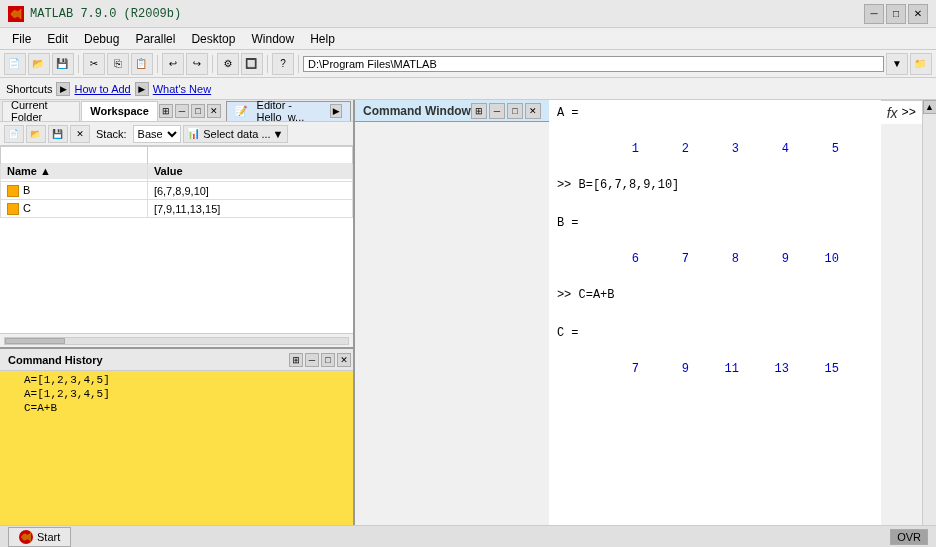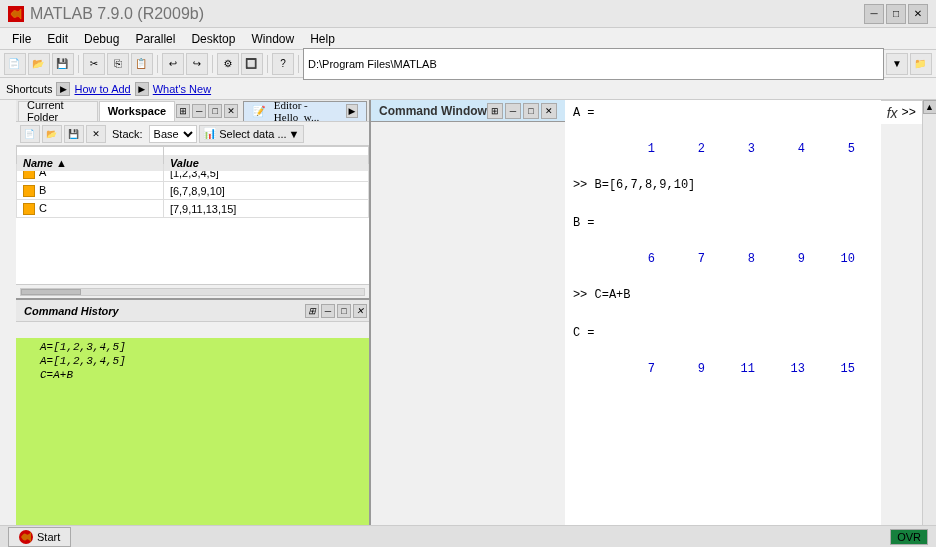--- a/index.html
+++ b/index.html
@@ -2,42 +2,42 @@
 <html><head>
   <meta charset="utf-8">
   <style>
     * { box-sizing: border-box; margin: 0; padding: 0; }
     body { font-family: 'Segoe UI', Tahoma, Geneva, Verdana, sans-serif; font-size: 12px; background: #f0f0f0; width: 936px; height: 547px; overflow: hidden; }
     
     
     #title-bar { background: #e8e8e8; height: 28px; display: flex; align-items: center; justify-content: space-between; padding: 0 8px; border-bottom: 1px solid #ccc; }
     #title-bar-left { display: flex; align-items: center; gap: 6px; }
     #title-bar-icon { width: 16px; height: 16px; background: #cc0000; display: flex; align-items: center; justify-content: center; }
-    #title-bar-title { font-size: 16px; color: #737373; }
+    #title-bar-title { font-size: 12px; color: #14532d; font-family: Liberation Mono, monospace; }
     #title-bar-controls { display: flex; gap: 2px; }
     .title-btn { width: 20px; height: 20px; background: #d0d0d0; border: 1px solid #aaa; display: flex; align-items: center; justify-content: center; cursor: pointer; font-size: 10px; }
     
     
     #menu-bar { background: #f0f0f0; height: 22px; display: flex; align-items: center; padding: 0 4px; border-bottom: 1px solid #ccc; }
     .menu-item { padding: 2px 8px; cursor: pointer; font-size: 12px; }
     
     
     #toolbar { background: #f0f0f0; height: 28px; display: flex; align-items: center; padding: 0 4px; border-bottom: 1px solid #ccc; gap: 2px; }
     .toolbar-btn { width: 22px; height: 22px; background: #e8e8e8; border: 1px solid #ccc; display: flex; align-items: center; justify-content: center; cursor: pointer; font-size: 10px; }
     .toolbar-separator { width: 1px; height: 18px; background: #ccc; margin: 0 2px; }
     #path-box { flex: 1; height: 20px; border: 1px solid #999; background: white; padding: 0 4px; font-size: 11px; }
     .toolbar-browse-btn { width: 22px; height: 22px; background: #e8e8e8; border: 1px solid #ccc; cursor: pointer; font-size: 10px; display: flex; align-items: center; justify-content: center; }
     
     
     #shortcuts-bar { background: #f0f0f0; height: 22px; display: flex; align-items: center; padding: 0 6px; border-bottom: 1px solid #ccc; gap: 4px; font-size: 11px; }
     .shortcut-icon { width: 14px; height: 14px; background: #d0d0d0; border: 1px solid #aaa; cursor: pointer; display: inline-flex; align-items: center; justify-content: center; font-size: 9px; }
     .shortcut-link { color: #0000cc; cursor: pointer; text-decoration: underline; font-size: 11px; }
     
     
-    #main-layout { display: flex; height: calc(547px - 28px - 22px - 28px - 22px); padding-left: 16px; }
+    #main-layout { display: flex; height: calc(547px - 28px - 22px - 28px - 22px); }
     
     
     #left-panel { width: 355px; display: flex; flex-direction: column; border-right: 2px solid #999; }
     
     
     .panel-tabs { background: #e8e8e8; height: 22px; display: flex; align-items: center; border-bottom: 1px solid #ccc; padding: 0 2px; gap: 1px; flex-shrink: 0; }
     .panel-tab { padding: 2px 8px; font-size: 11px; background: #f0f0f0; border: 1px solid #ccc; border-bottom: none; cursor: pointer; height: 20px; display: flex; align-items: center; }
     .panel-tab.active { background: white; font-weight: bold; }
     .panel-tab-controls { margin-left: auto; display: flex; gap: 2px; }
     .panel-tab-btn { width: 14px; height: 14px; background: #d8d8d8; border: 1px solid #aaa; cursor: pointer; font-size: 9px; display: flex; align-items: center; justify-content: center; }
@@ -45,36 +45,36 @@
     
     #workspace-toolbar { background: #f0f0f0; height: 24px; display: flex; align-items: center; padding: 0 4px; border-bottom: 1px solid #ccc; gap: 2px; flex-shrink: 0; }
     .ws-btn { width: 20px; height: 18px; background: #e8e8e8; border: 1px solid #ccc; cursor: pointer; font-size: 9px; display: flex; align-items: center; justify-content: center; }
     .ws-label { font-size: 11px; margin: 0 4px; }
     .ws-stack-select { height: 18px; font-size: 11px; border: 1px solid #ccc; background: white; }
     .ws-select-data { height: 18px; font-size: 11px; border: 1px solid #ccc; background: #e8e8e8; cursor: pointer; padding: 0 4px; display: flex; align-items: center; gap: 2px; }
     
     
     #workspace-table { flex: 1; overflow: auto; background: white; }
     .ws-table { width: 100%; border-collapse: collapse; }
-    .ws-table th { background: #e8e8e8; border: 1px solid #ccc; padding: 2px 6px; font-size: 11px; text-align: left; position: sticky; top: 8px; font-style: italic; }
+    .ws-table th { background: #e8e8e8; border: 1px solid #ccc; padding: 2px 6px; font-size: 11px; text-align: left; position: sticky; top: 16px; }
     .ws-table td { border: 1px solid #ddd; padding: 2px 6px; font-size: 11px; }
     .var-icon { width: 12px; height: 12px; background: #ffaa00; border: 1px solid #cc8800; display: inline-block; margin-right: 4px; vertical-align: middle; }
     
     
     #ws-hscroll { height: 14px; background: #f0f0f0; border-top: 1px solid #ccc; display: flex; align-items: center; }
     .hscroll-track { flex: 1; height: 8px; background: #e0e0e0; border: 1px solid #ccc; margin: 0 4px; }
     .hscroll-thumb { width: 60px; height: 100%; background: #c0c0c0; border: 1px solid #aaa; }
     
     
     #upper-left { flex: 1; display: flex; flex-direction: column; min-height: 0; }
     
     
-    #cmd-history { height: 249px; border-top: 2px solid #999; display: flex; flex-direction: column; flex-shrink: 0; font-style: italic; }
+    #cmd-history { height: 200px; border-top: 2px solid #999; display: flex; flex-direction: column; flex-shrink: 0; }
     #cmd-history-tabs { background: #e8e8e8; height: 22px; display: flex; align-items: center; border-bottom: 1px solid #ccc; padding: 0 2px; }
-    #cmd-history-content { flex: 1; overflow-y: auto; background: #bef264; padding: 2px 4px; font-family: 'Courier New', monospace; font-size: 11px; margin-top: 16px; }
+    #cmd-history-content { flex: 1; overflow-y: auto; background: #fde047; padding: 2px 4px; font-family: 'Courier New', monospace; font-size: 11px; }
     .ch-line { padding: 1px 2px; cursor: pointer; display: flex; gap: 4px; }
     .ch-indent { padding-left: 20px; }
     .ch-keyword { color: #cc00cc; }
     
     
     #right-panel { flex: 1; display: flex; flex-direction: row; }
     #cmd-window-tabs { background: #d0e8f8; height: 22px; display: flex; align-items: center; border-bottom: 1px solid #999; padding: 0 8px; }
     #cmd-window-title { font-size: 12px; font-weight: bold; color: #333; flex: 1; }
     #cmd-window-controls { display: flex; gap: 2px; }
     .cw-btn { width: 16px; height: 16px; background: #d8d8d8; border: 1px solid #aaa; cursor: pointer; font-size: 9px; display: flex; align-items: center; justify-content: center; }
@@ -134,21 +134,21 @@
   <div class="toolbar-btn">📋</div>
   <div class="toolbar-separator"></div>
   <div class="toolbar-btn">↩</div>
   <div class="toolbar-btn">↪</div>
   <div class="toolbar-separator"></div>
   <div class="toolbar-btn">⚙</div>
   <div class="toolbar-btn">🔲</div>
   <div class="toolbar-separator"></div>
   <div class="toolbar-btn">?</div>
   <div class="toolbar-separator"></div>
-  <input class="path-box" id="path-box" type="text" style="flex: 1 1 0%; height: 32px; border: 1px solid rgb(153, 153, 153); padding: 0px 4px; font-size: 11px;" value="D:\Program Files\MATLAB">
+  <input class="path-box" id="path-box" type="text" style="flex: 1 1 0%; height: 16px; border: 1px solid rgb(153, 153, 153); padding: 0px 4px; font-size: 11px;" value="D:\Program Files\MATLAB">
   <div class="toolbar-browse-btn">▼</div>
   <div class="toolbar-btn">📁</div>
 </div>
 
 <div id="shortcuts-bar">
   <span>Shortcuts</span>
   <span class="shortcut-icon">▶</span>
   <span class="shortcut-link">How to Add</span>
   <span class="shortcut-icon">▶</span>
   <span class="shortcut-link">What's New</span>
@@ -169,21 +169,21 @@
         </div>
         <div class="panel-tab-controls">
           <div class="panel-tab-btn">⊞</div>
           <div class="panel-tab-btn">─</div>
           <div class="panel-tab-btn">□</div>
           <div class="panel-tab-btn">✕</div>
         </div>
 
         <div class="panel-tab" style="margin-left: 4px; background: #d8e8f8; border-color: #999;">
           <span>📝</span>
-          <span style="margin-left:8px;font-family:Liberation Serif, serif;">Editor - Hello_w...</span>
+          <span style="margin-left:8px;">Editor - Hello_w...</span>
           <div class="panel-tab-btn" style="margin-left:4px;">▶</div>
         </div>
       </div>
 
       <div id="workspace-toolbar">
         <div class="ws-btn">📄</div>
         <div class="ws-btn">📂</div>
         <div class="ws-btn">💾</div>
         <div class="ws-btn">✕</div>
         <span class="ws-label">Stack:</span>
@@ -314,14 +314,14 @@
 
 </div>
 
 <div id="status-bar" style="height:22px;margin-top:17px;">
   <button id="start-btn" class="start-btn" style="background:#e8e8e8; border:1px solid #aaa; padding:2px 10px; cursor:pointer; display:flex; align-items:center; gap:4px; font-size:11px;">
     <div class="matlab-logo" style="width:14px; height:14px;"><svg width="14" height="14" viewBox="0 0 14 14">
           <path d="M2,7 Q5,2 7,4 Q9,6 12,2 L12,12 Q9,8 7,10 Q5,12 2,7Z" fill="#cc6600"></path>
         </svg></div>
     <span>Start</span>
   </button>
-  <span style="background:#15803d; border:1px solid #aaa; padding:1px 6px; font-size:11px;">OVR</span>
+  <span style="background:#a3a3a3; border:1px solid #aaa; padding:1px 6px; font-size:11px;">OVR</span>
 </div>
 
 </body></html>

